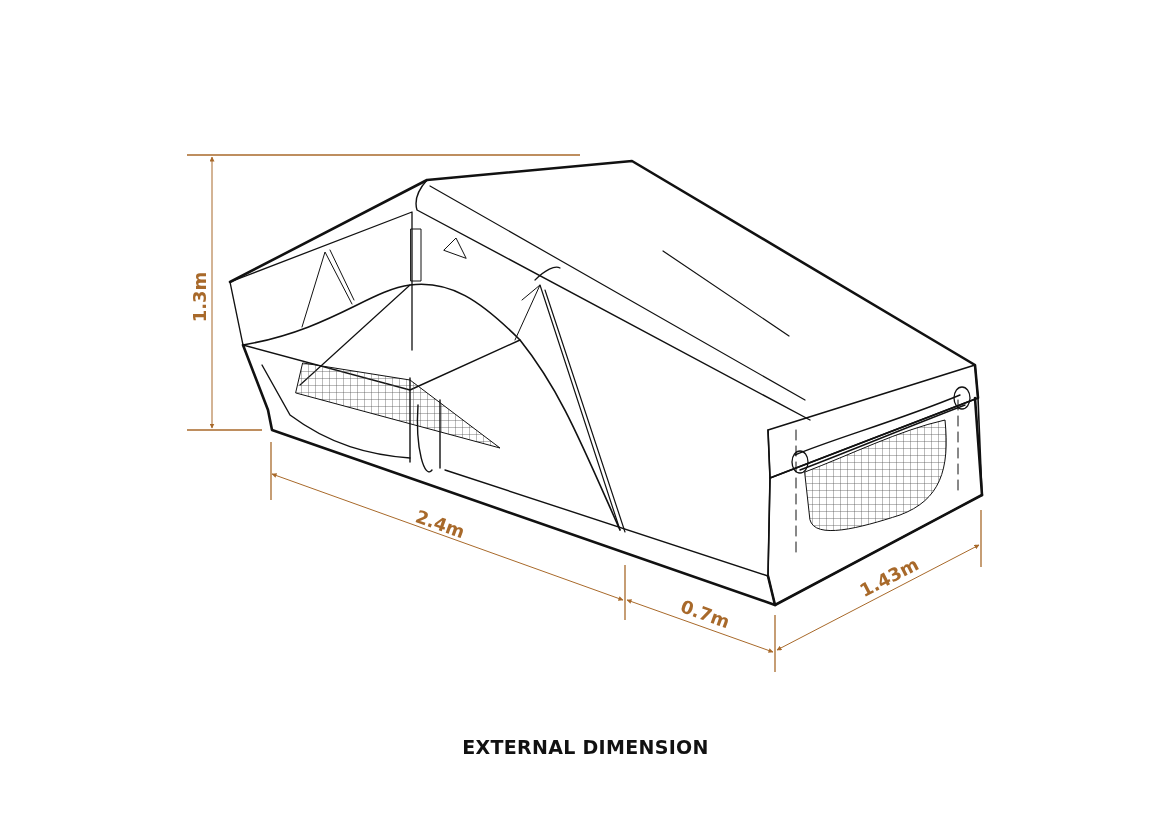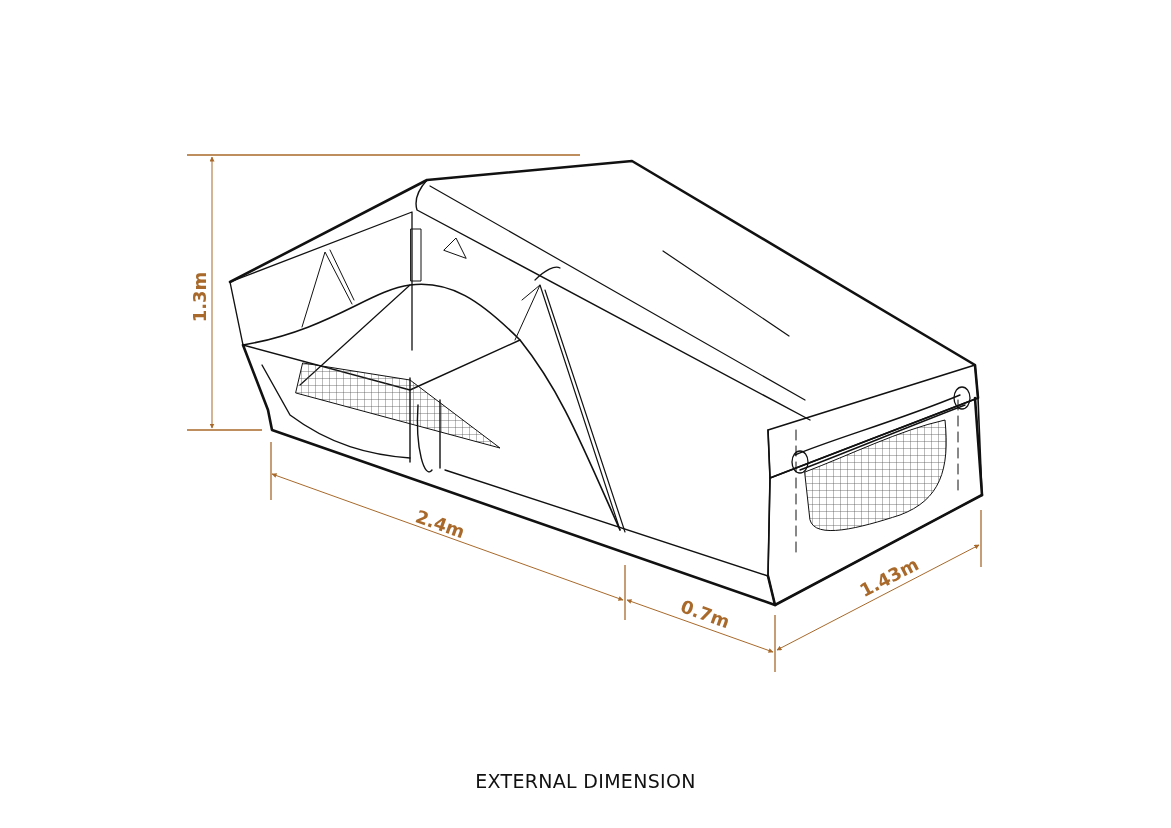--- a/index.html
+++ b/index.html
@@ -1,20 +1,20 @@
 <!DOCTYPE html>
 <html><head>
 <meta charset="utf-8">
 <style>
   html, body { margin: 0; padding: 0; background: #ffffff; }
   body { width: 1171px; height: 828px; position: relative; overflow: hidden; }
   #canvas { position: absolute; left: 0; top: 0; }
   .caption {
-    position: absolute; left: 0; top: 770px; width: 1171px; text-align: center;
-    font-family: "DejaVu Sans", sans-serif; font-weight: normal; font-size: 19px;
+    position: absolute; left: 0; top: 736px; width: 1171px; text-align: center;
+    font-family: "DejaVu Sans", sans-serif; font-weight: bold; font-size: 19px;
     letter-spacing: 0.3px; color: #111111;
   }
   .dim-label {
     font-family: "DejaVu Sans", sans-serif; font-weight: bold; font-size: 18px;
   }
 </style>
 </head>
 <body>
 
 <svg id="canvas" width="1171" height="828" viewBox="0 0 1171 828">

